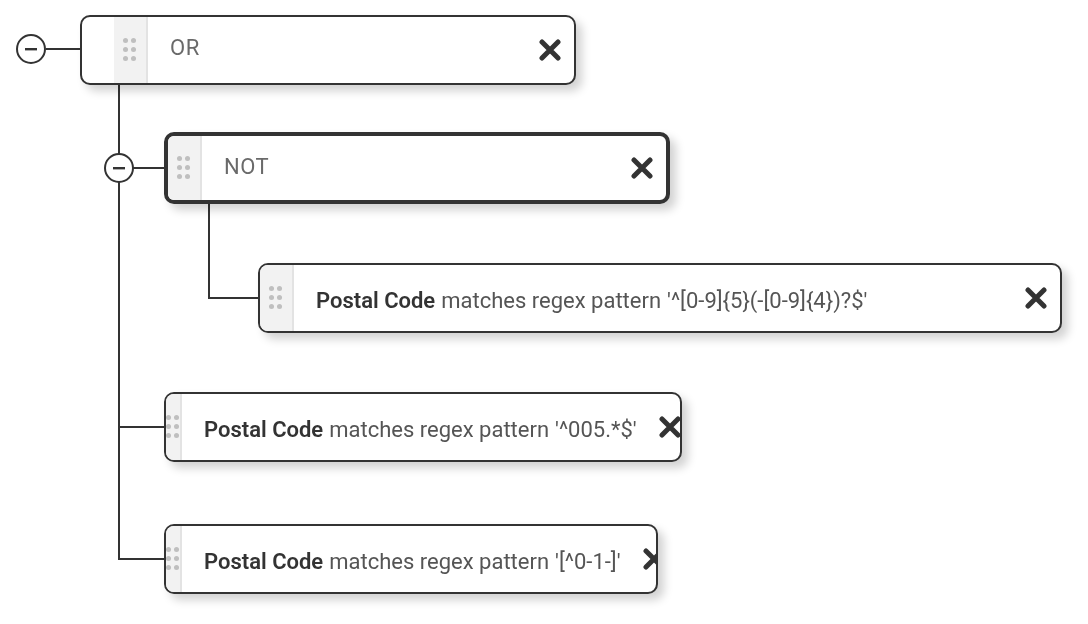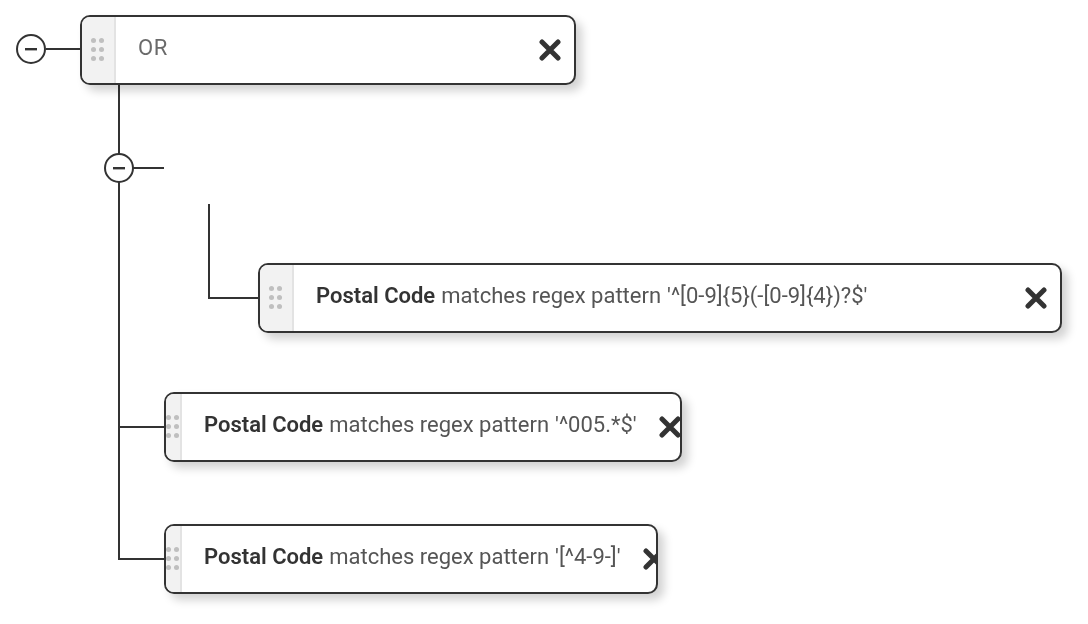--- a/index.html
+++ b/index.html
@@ -66,21 +66,21 @@
     gap: 3px 2px;
     align-content: center;
     justify-content: center;
   }
   .dots span {
     width: 5px; height: 5px; background: #bfbfbf; border-radius: 50%;
   }
   .label {
     padding: 18px 22px;
     display: flex;
-    align-items: flex-start;
+    align-items: flex-end;
     gap: 6px;
     color: #555;
     font-size: 22px;
     flex: 1 1 auto;
     white-space: nowrap;
   }
   .label b { color: #333; font-weight: 600; }
   .op-label {
     padding: 18px 22px;
     color: #6a6a6a;
@@ -120,39 +120,57 @@
     <svg width="14" height="14" viewBox="0 0 14 14">
         <rect x="1" y="6" width="12" height="2.4" fill="#333"></rect>
       </svg>
   </div>
   <div class="toggle" style="left:104px; top:153px;">
     <svg width="14" height="14" viewBox="0 0 14 14">
         <rect x="1" y="6" width="12" height="2.4" fill="#333"></rect>
       </svg>
   </div>
 
-  <div class="node" style="left:80px; top:15px; width:496px; height:70px;">
+  <div class="node" style="left:80px; top:15px; width:496px; height:70px;padding-left:32px;">
     <div class="handle">
       <div class="dots">
           <span></span>
           <span></span>
           <span></span>
           <span></span>
           <span></span>
           <span></span>
         </div>
     </div>
     <div class="op-label">OR</div>
     <div class="close">
       <svg width="22" height="22" viewBox="0 0 22 22">
           <path d="M3 3 L19 19 M19 3 L3 19" stroke="#333" stroke-width="5" stroke-linecap="round"></path>
         </svg>
     </div>
   </div>
 
+  <div class="node thick" style="left:164px; top:132px; width:506px; height:72px;">
+    <div class="handle">
+      <div class="dots">
+          <span></span>
+          <span></span>
+          <span></span>
+          <span></span>
+          <span></span>
+          <span></span>
+        </div>
+    </div>
+    <div class="op-label">NOT</div>
+    <div class="close">
+      <svg width="22" height="22" viewBox="0 0 22 22">
+          <path d="M3 3 L19 19 M19 3 L3 19" stroke="#333" stroke-width="5" stroke-linecap="round"></path>
+        </svg>
+    </div>
+  </div>
 
   <div class="node" style="left:258px; top:263px; width:804px; height:70px;">
     <div class="handle">
       <div class="dots">
           <span></span>
           <span></span>
           <span></span>
           <span></span>
           <span></span>
           <span></span>
@@ -200,21 +218,21 @@
           <span></span>
           <span></span>
           <span></span>
           <span></span>
           <span></span>
         </div>
     </div>
     <div class="label">
       <b>Postal Code</b>
       <span>matches regex pattern</span>
-      <span>'[^4-9-]'</span>
+      <span>'[^0-1-]'</span>
     </div>
     <div class="close">
       <svg width="22" height="22" viewBox="0 0 22 22">
           <path d="M3 3 L19 19 M19 3 L3 19" stroke="#333" stroke-width="5" stroke-linecap="round"></path>
         </svg>
     </div>
   </div>
 
 </div>
 

